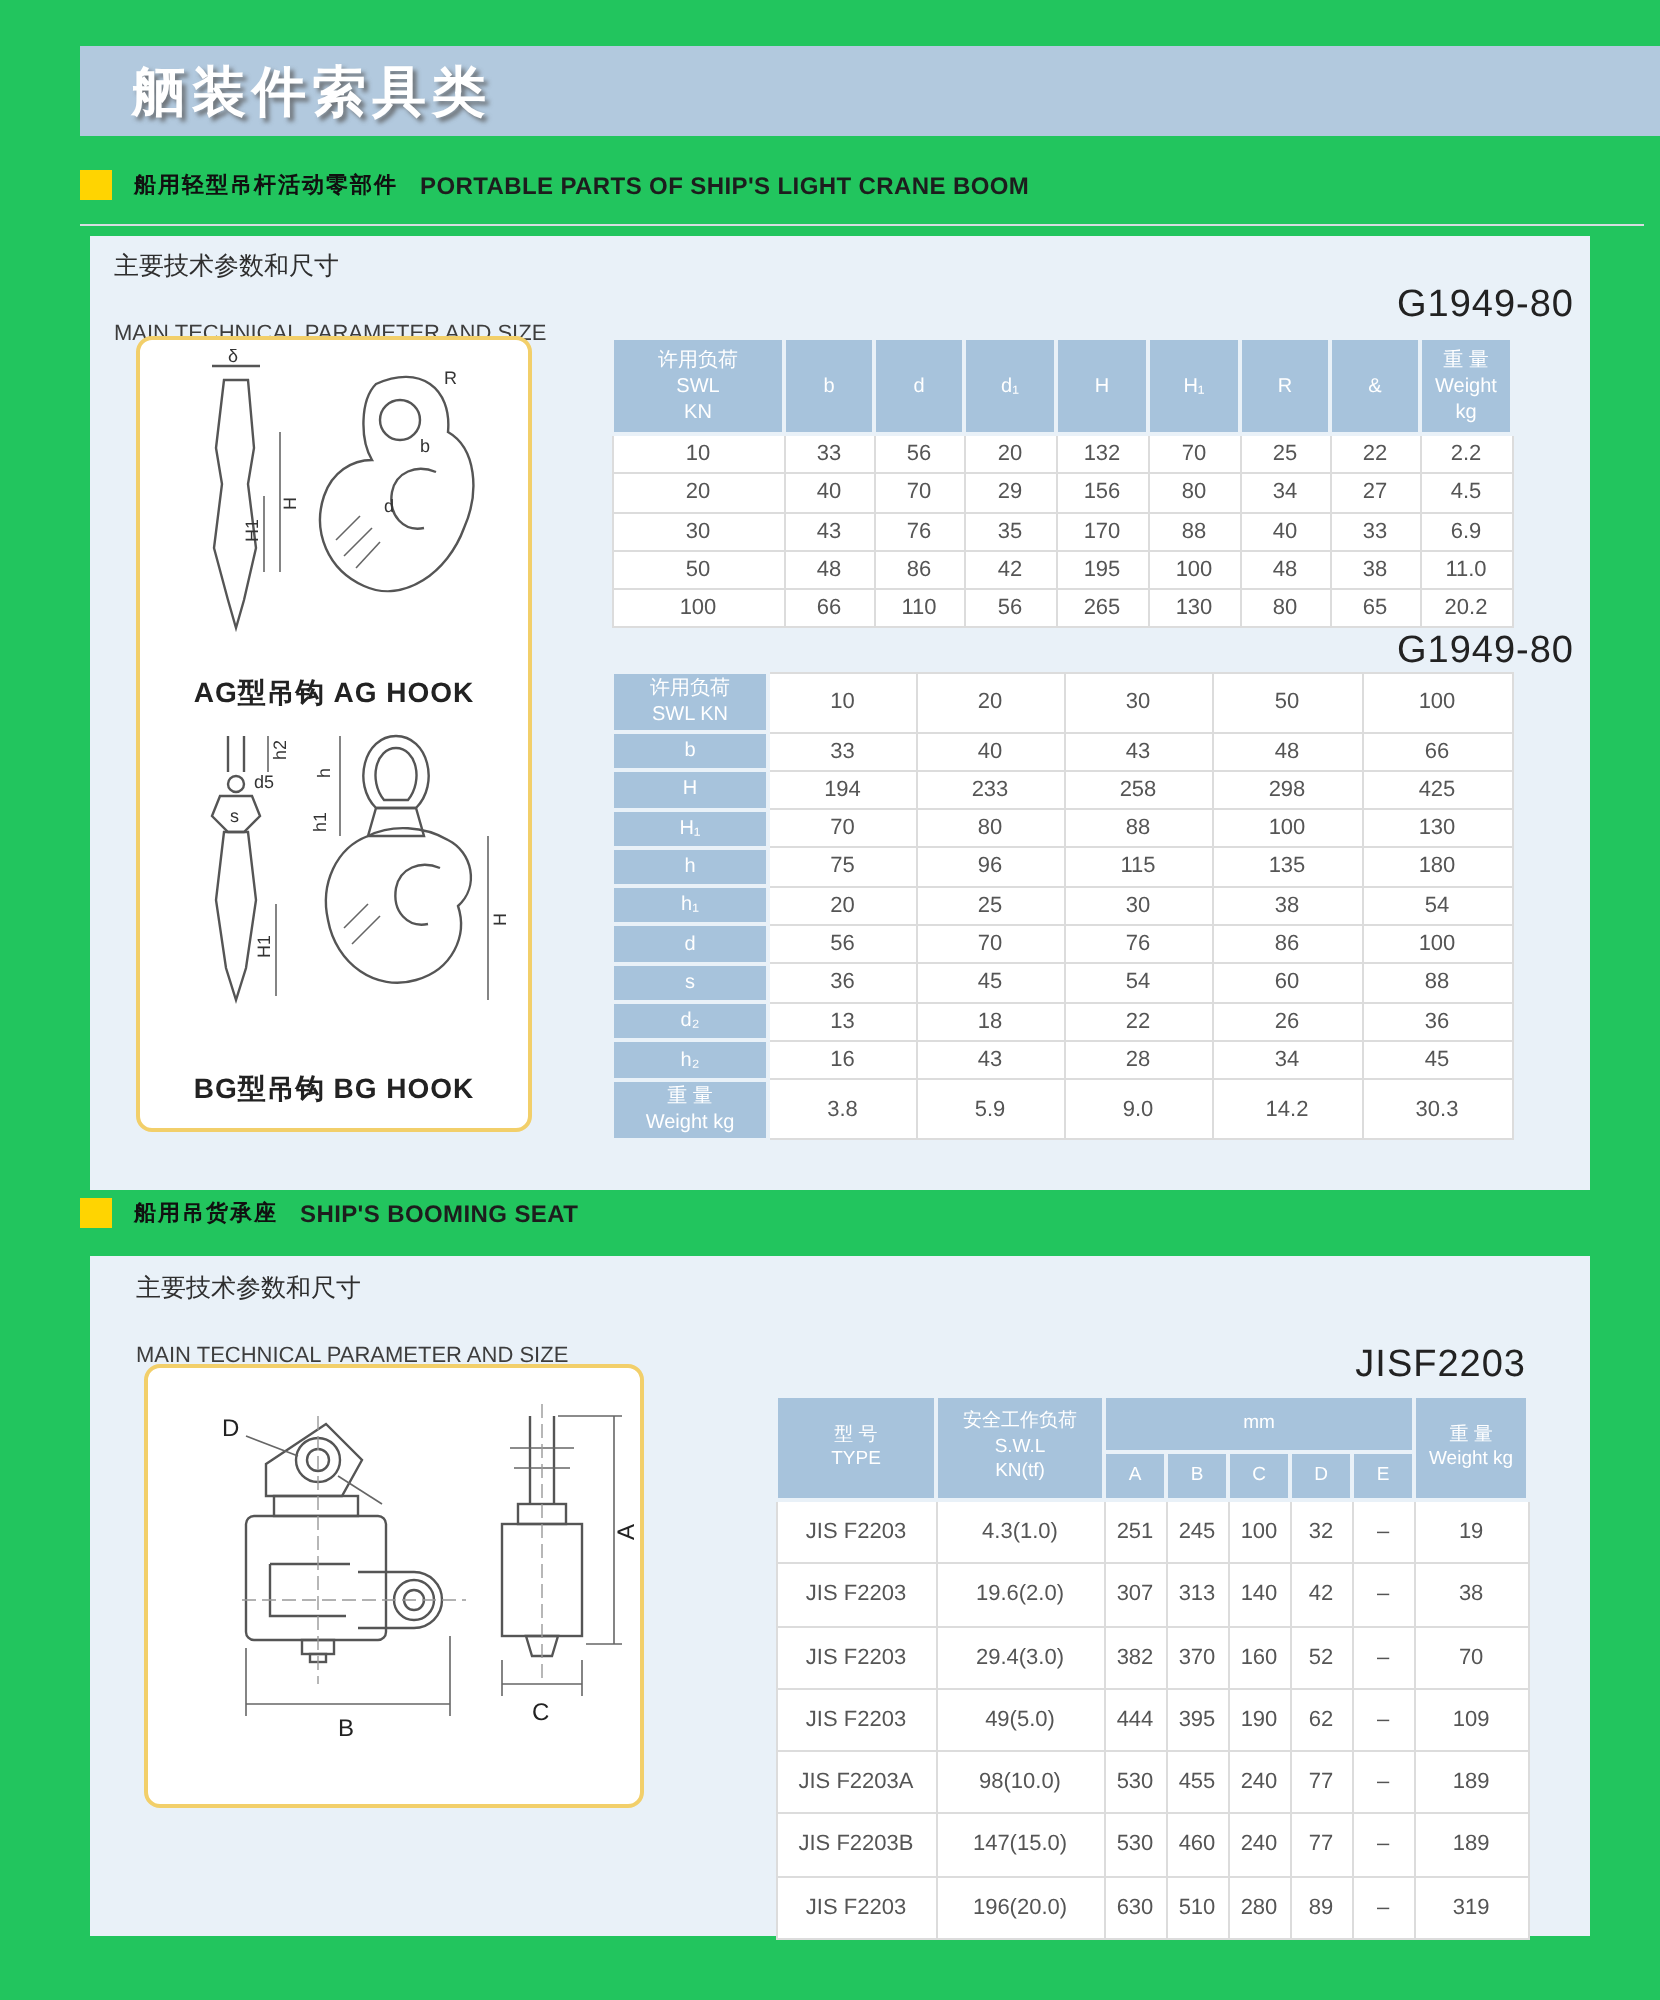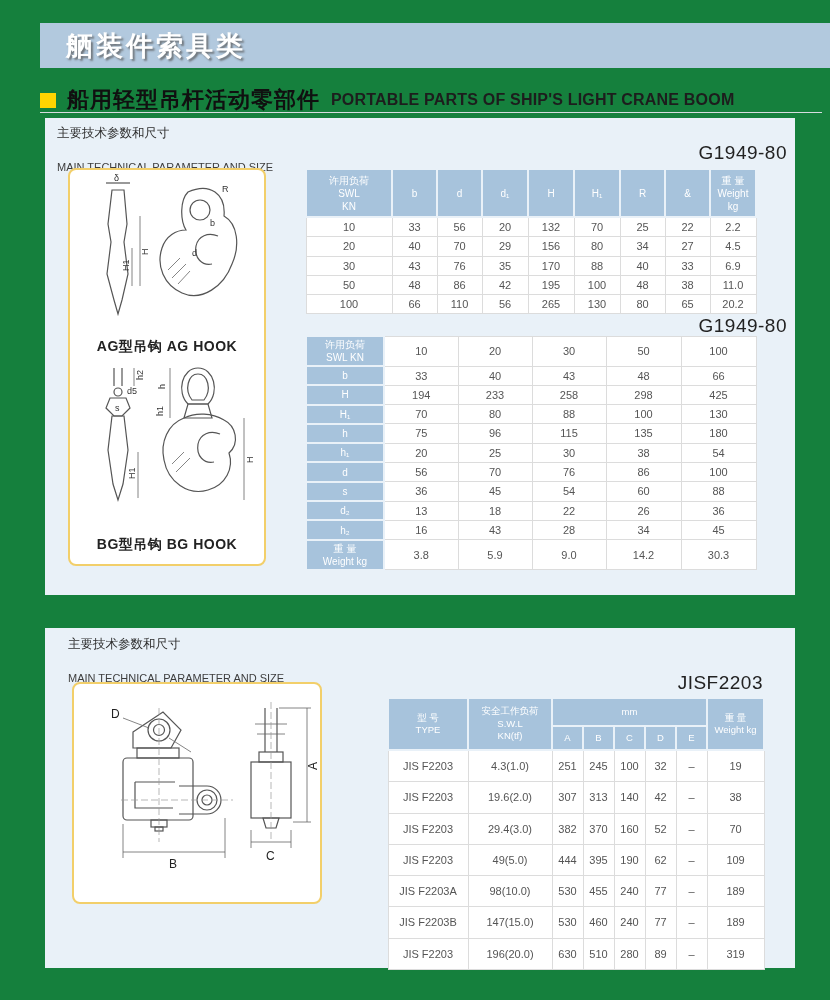--- a/index.html
+++ b/index.html
@@ -1,31 +1,31 @@
 <!DOCTYPE html>
 <html><head>
 <meta charset="utf-8">
 <style>
   html,body{margin:0;padding:0;background:#fff;}
   body{font-family:"Liberation Sans","DejaVu Sans",sans-serif;}
-  .page{position:relative;width:830px;height:1000px;background:#15803d;overflow:hidden;}
+  .page{position:relative;width:830px;height:1000px;background:#22c55e;overflow:hidden;}
 
   
   .banner{position:absolute;left:40px;top:23px;right:0;height:45px;background:#b2c9de;
           display:flex;align-items:center;padding-left:26px;gap:16px;box-sizing:border-box;}
   .banner .zh{font-size:27px;font-weight:bold;color:#fff;letter-spacing:3px;
               text-shadow:2px 2px 2px rgba(90,90,90,.75);}
   .banner .en{font-size:19px;font-weight:bold;color:#fff;letter-spacing:.5px;
               text-shadow:2px 2px 2px rgba(90,90,90,.65);}
 
   
   .sec-head{position:absolute;left:40px;display:flex;align-items:center;gap:11px;}
   .bullet{width:16px;height:15px;background:#ffd401;flex:0 0 auto;}
-  .sec-zh{font-size:22px;font-weight:bold;color:#101010;letter-spacing:1px;}
-  .sec-en{font-size:16px;font-weight:bold;color:#1d1d1d;letter-spacing:.2px;}
+  .sec-zh{font-size:11px;font-weight:bold;color:#101010;letter-spacing:1px;}
+  .sec-en{font-size:12px;font-weight:bold;color:#1d1d1d;letter-spacing:.2px;}
   #sec1-head{top:85px;}
   #sec2-head{top:599px;}
   .divider{position:absolute;left:40px;right:8px;top:112px;height:1px;background:#d7dce0;}
 
   
   .panel{position:absolute;left:45px;width:750px;background:#e9f1f8;}
   #panel1{top:118px;height:477px;}
   #panel2{top:628px;height:340px;}
 
   .param{position:absolute;}
@@ -336,20 +336,25 @@
             <td>3.8</td>
             <td>5.9</td>
             <td>9.0</td>
             <td>14.2</td>
             <td>30.3</td>
           </tr>
         </tbody>
     </table>
   </div>
 
+  <div class="sec-head" id="sec2-head">
+    <span class="bullet"></span>
+    <span class="sec-zh">船用吊货承座</span>
+    <span class="sec-en">SHIP'S BOOMING SEAT</span>
+  </div>
 
   <div class="panel" id="panel2">
     <div class="param">
       <div class="zh">主要技术参数和尺寸</div>
       <div class="en">MAIN TECHNICAL PARAMETER AND SIZE</div>
     </div>
     <div class="std" id="std3">JISF2203</div>
 
     <div class="draw-box" id="draw2">
       <svg width="244" height="206" viewBox="0 0 244 206">

